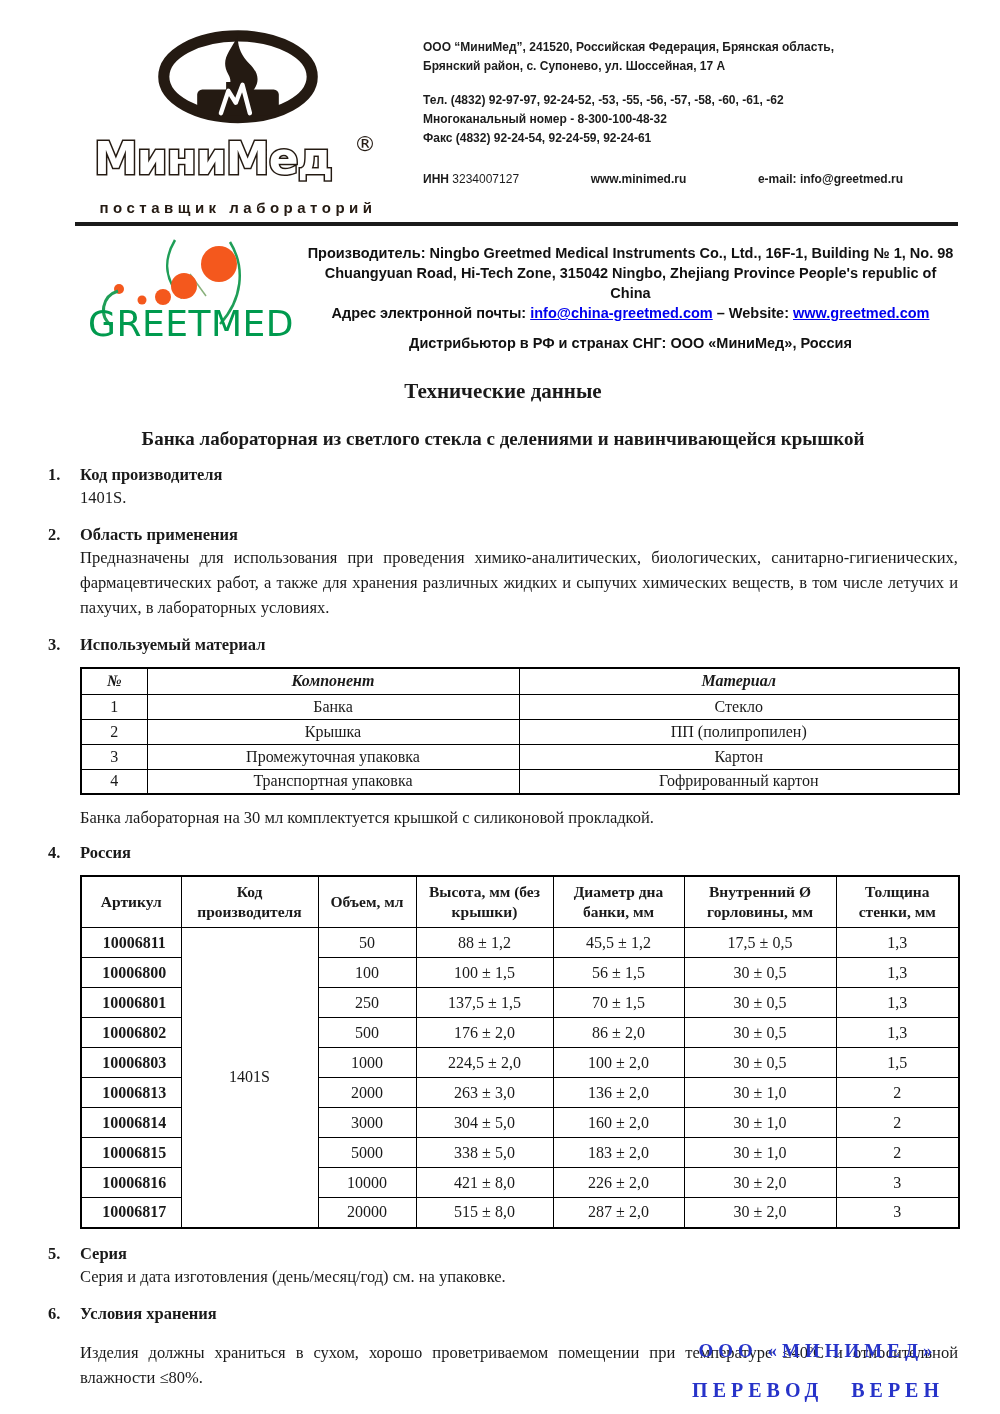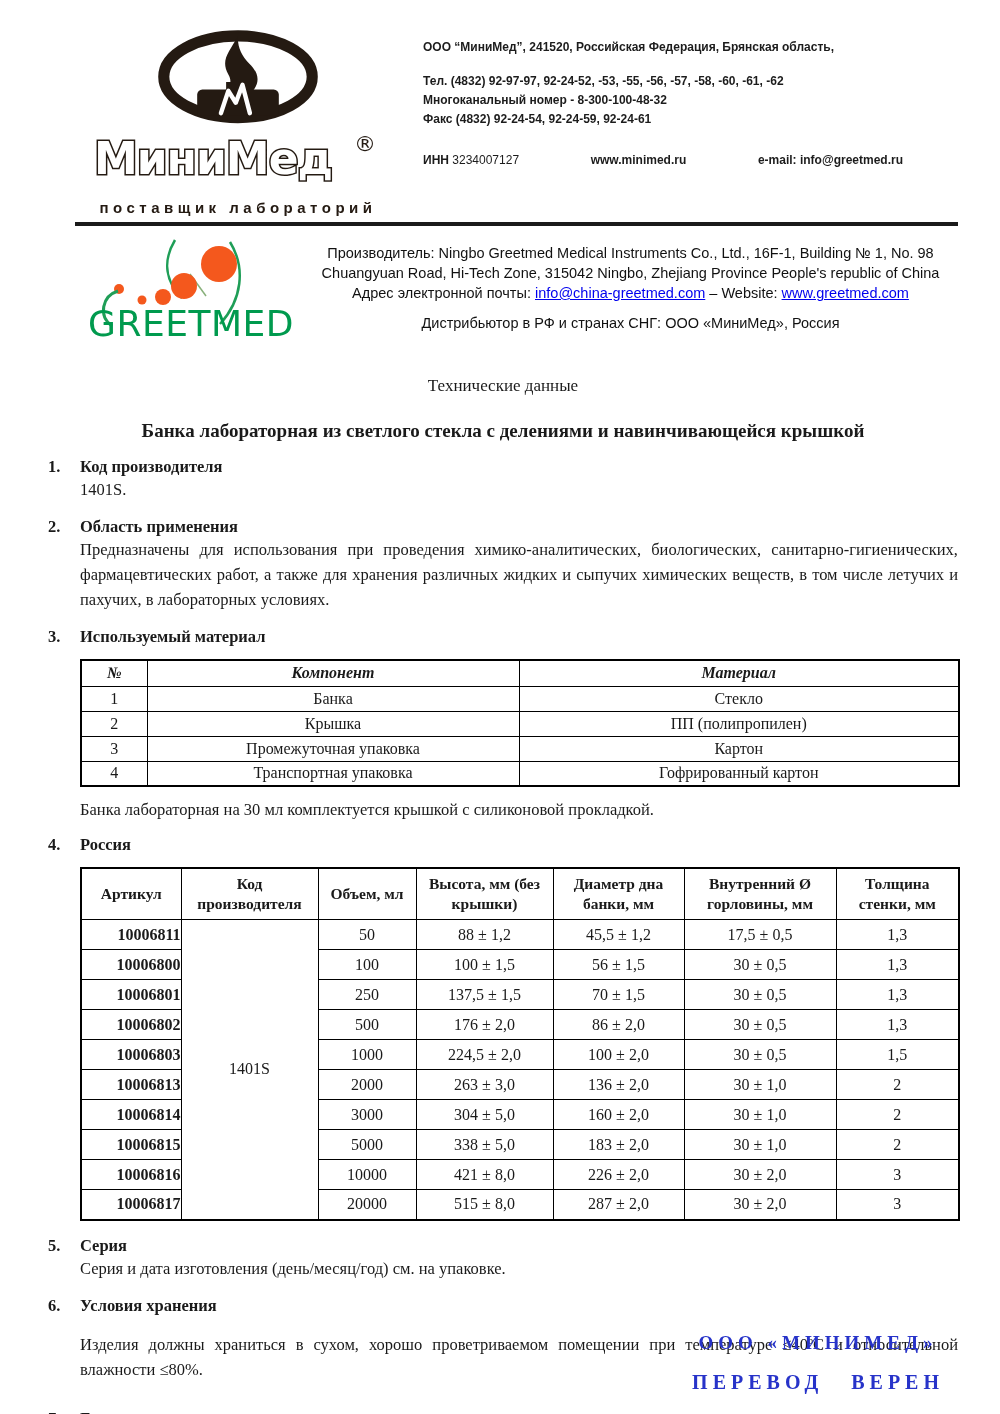--- a/index.html
+++ b/index.html
@@ -32,48 +32,48 @@
   .inn-row { display:flex; width:480px; justify-content:space-between; margin-top:22px;gap:34px; }
   .inn-row .val { font-weight:normal; }
   .thick-rule { height:4px; background:#1a1a1a; margin:6px 0 0 27px; }
 
   
   .mfr { display:flex; margin:8px 0 0 30px; }
   .gm-logo { width:225px; flex:0 0 225px; }
   .mfr-text {
     flex:1; text-align:center; padding-top:9px;
     font-family:"Liberation Sans","DejaVu Sans",sans-serif;
-    font-weight:normal; font-size:14.5px; line-height:20px; color:#111;
+    font-weight:bold; font-size:14.5px; line-height:20px; color:#111;
   }
   .mfr-text a { color:#0000ee; text-decoration:underline; }
   .mfr-text .distrib { margin-top:10px; }
 
   
-  .doc-title { text-align:center; font-weight:normal; font-size:17px; margin-top:26px; }
+  .doc-title { text-align:center; font-weight:bold; font-size:21px; margin-top:26px; }
   .product-title { text-align:center; font-weight:bold; font-size:19px; margin-top:24px; }
 
   
   .section { margin-top:15px; }
   .sec-head { display:flex; font-weight:bold; font-size:16.5px; }
   .sec-num { width:32px; flex:0 0 32px; }
   .sec-body { margin-left:32px; font-size:16.5px; line-height:25px; }
   .just { text-align:justify; }
   .note { margin:13px 0 0 32px; font-size:16.5px; }
 
   
   table { border-collapse:collapse; margin:12px 0 0 32px; width:878px; table-layout:fixed; }
   th, td { border:1px solid #000; font-size:16px; text-align:center; vertical-align:middle; }
   table { border:2px solid #000; }
 
   .mat-table th { font-style:italic; font-weight:bold; height:26px; }
   .mat-table td { height:25px; }
 
   .size-table th { font-weight:bold; font-size:15.5px; line-height:20px; padding:5px 4px; }
   .size-table td { height:30px; font-size:16px; }
-  .size-table td.article { text-align:right; padding-left:6px; font-weight:bold; }
+  .size-table td.article { text-align:center; padding-left:6px; font-weight:bold; }
 
   
   .bottom { position:relative; }
   .stamp {
     position:absolute; right:14px; top:96px;
     color:#2733c9; font-weight:bold; text-align:center;
     font-family:"Liberation Serif","DejaVu Serif",serif;
   }
   .stamp .l1 { font-size:19px; letter-spacing:5px; }
   .stamp .l2 { font-size:20px; letter-spacing:5px; word-spacing:18px; margin-top:17px; }
@@ -93,20 +93,21 @@
       </svg>
       <svg width="300" height="58" viewBox="0 0 300 58">
         <text x="6" y="45" font-family="DejaVu Sans, sans-serif" font-weight="bold" font-size="44" letter-spacing="-1" fill="#ffffff" stroke="#241a12" stroke-width="3" paint-order="stroke">МиниМед</text>
         <text x="266" y="22" font-family="DejaVu Sans, sans-serif" font-size="22" fill="#241a12">®</text>
       </svg>
       <div class="tagline">поставщик лабораторий</div>
     </div>
 
     <div class="contact">
       <div>ООО “МиниМед”, 241520, Российская Федерация, Брянская область,</div>
+      <div>Брянский район, с. Супонево, ул. Шоссейная, 17 А</div>
       <div class="phones">
         <div>Тел. (4832) 92-97-97, 92-24-52, -53, -55, -56, -57, -58, -60, -61, -62</div>
         <div>Многоканальный номер - 8-300-100-48-32</div>
         <div>Факс (4832) 92-24-54, 92-24-59, 92-24-61</div>
       </div>
       <div class="inn-row">
         <span><span>ИНН</span> <span class="val">3234007127</span></span>
         <span>www.minimed.ru</span>
         <span>e-mail: info@greetmed.ru</span>
       </div>

